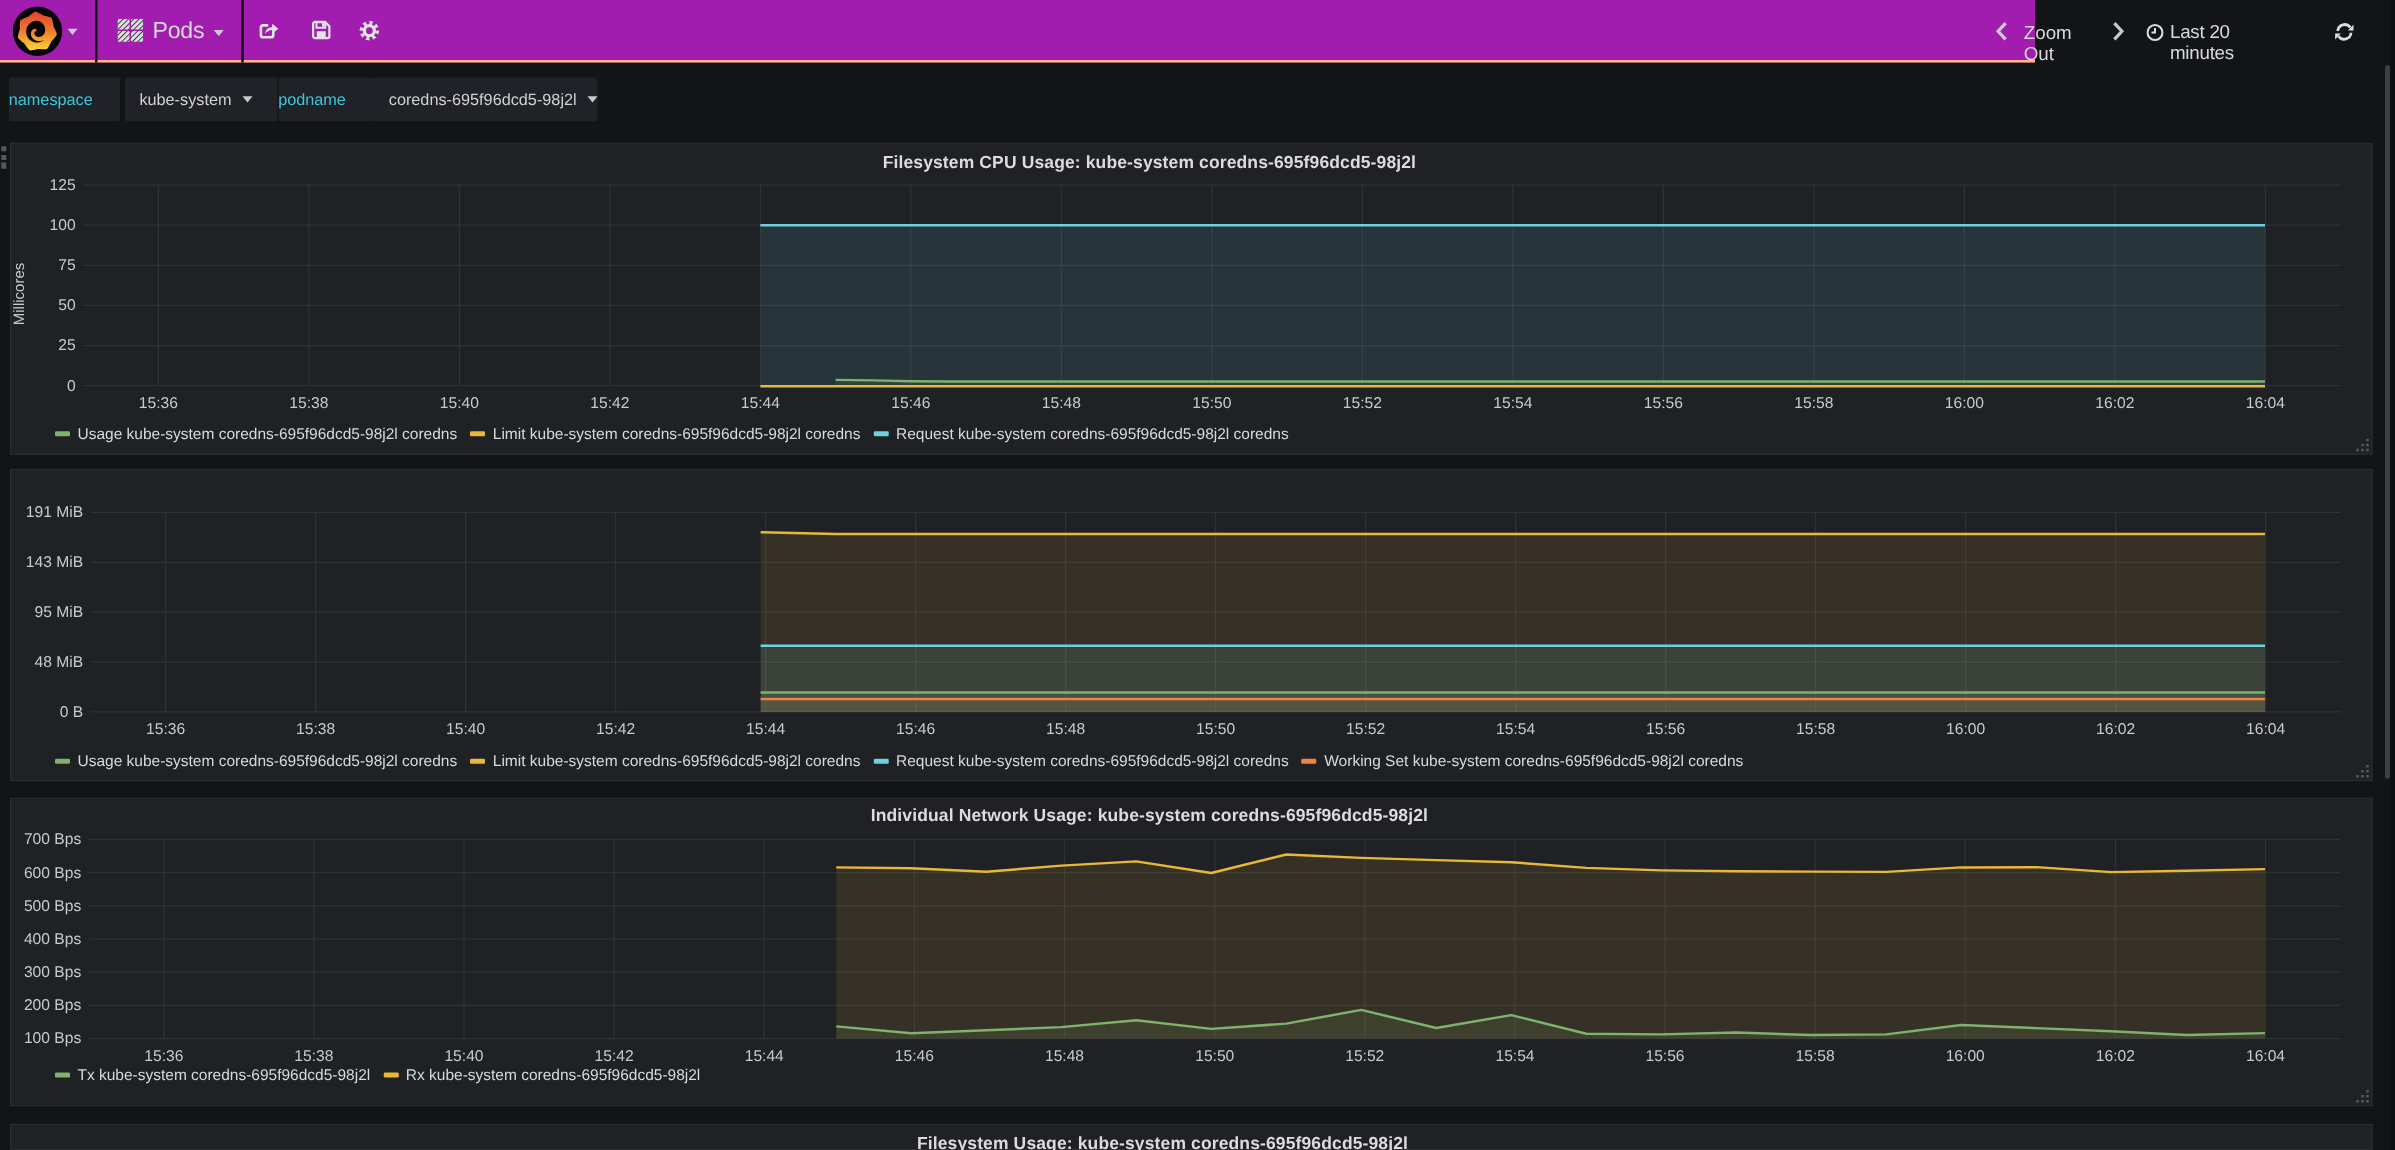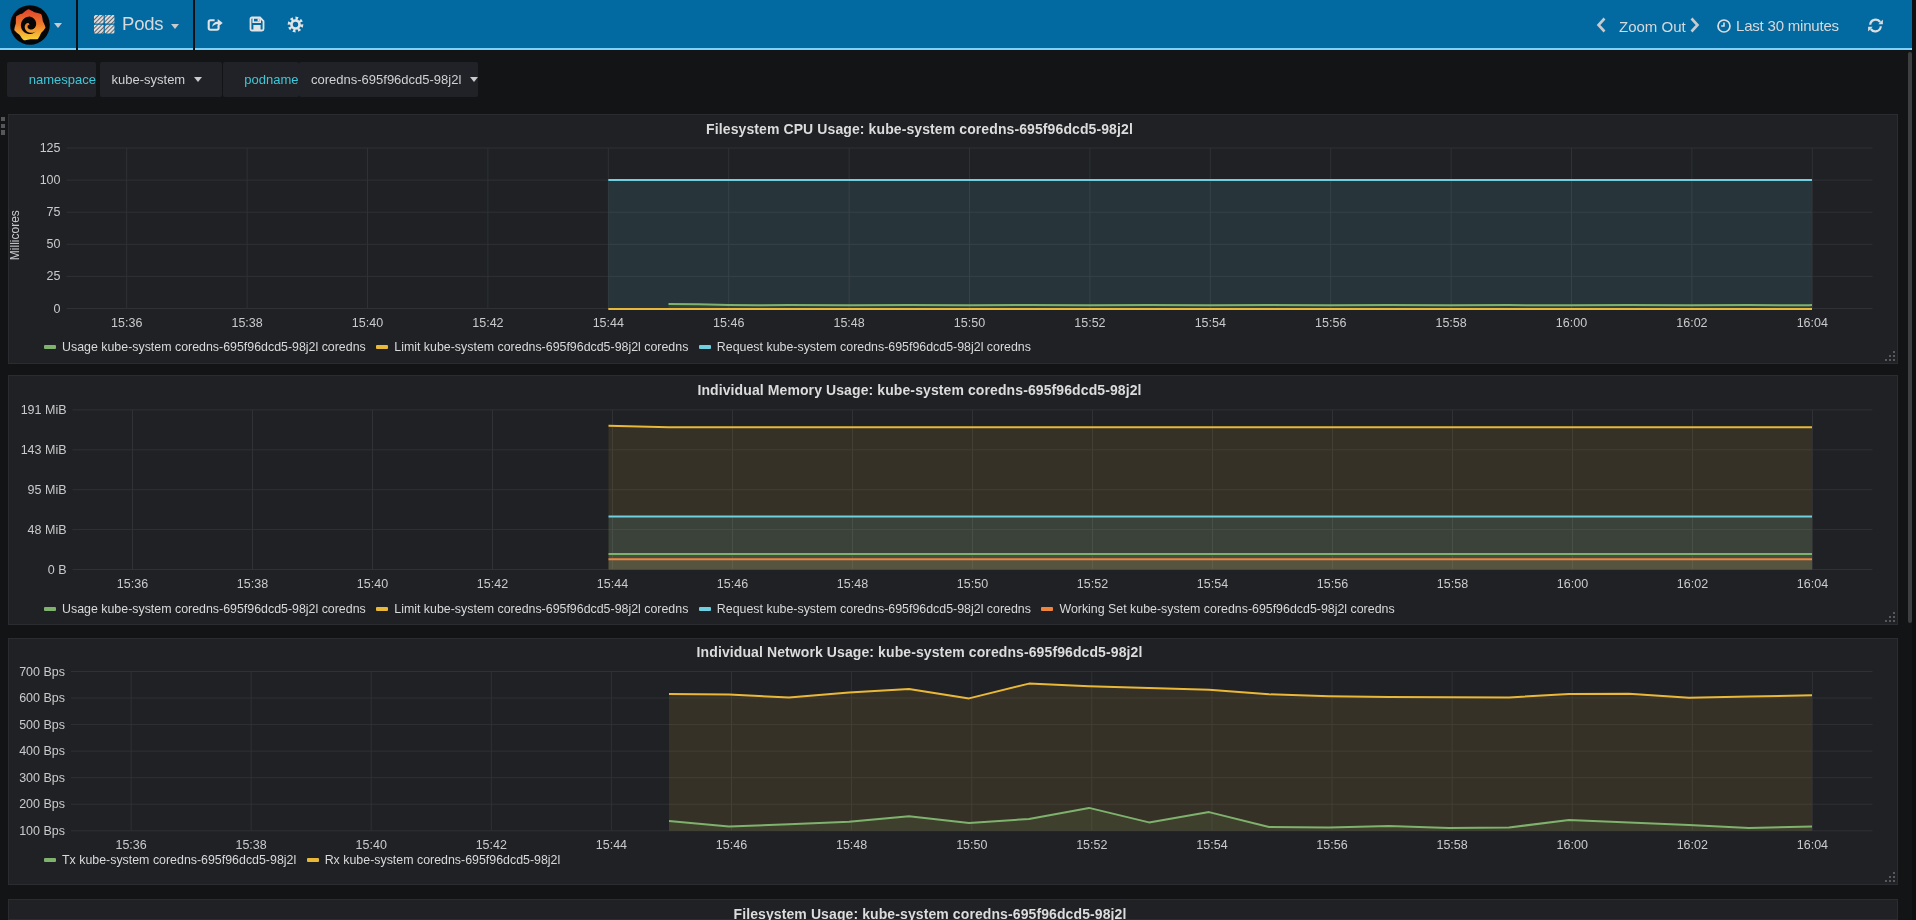--- a/index.html
+++ b/index.html
@@ -1,21 +1,21 @@
 <!DOCTYPE html>
 <html><head><meta charset="utf-8"><style>
 *{margin:0;padding:0;box-sizing:border-box}
 body{width:1916px;height:920px;background:#131416;font-family:"Liberation Sans",sans-serif;overflow:hidden;position:relative}
-.navbar{position:absolute;left:0;top:0;width:1912px;height:50px;background:#0369a1;border-bottom:2px solid #7dd3fc}
+.navbar{position:absolute;left:0;top:0;width:1628px;height:50px;background:#a21caf;border-bottom:2px solid #fdba74}
 .vsep{position:absolute;top:0;width:2px;height:50px;background:#101113}
 .nv{position:absolute;color:#d8d9da}
 .caret{width:0;height:0;border-left:4.5px solid transparent;border-right:4.5px solid transparent;border-top:5px solid #c9cacc;display:inline-block}
 .submenu{position:absolute;left:0;top:52px;width:1916px;height:60px}
 .varbox{position:absolute;top:10px;height:35px;background:#212227;border-radius:2px;font-size:13px;line-height:35px;white-space:nowrap}
-.vlabel{color:#3ec7d8;text-align:right}
+.vlabel{color:#3ec7d8;text-align:left}
 .vvalue{color:#d0d1d3;padding-left:12px}
 .panel{position:absolute;left:8px;width:1890px;background:#1f2124;box-shadow:inset 0 0 0 1px #2b2c2f}
 .ptitle{position:absolute;left:0;top:6.5px;width:100%;text-align:center;font-size:14px;font-weight:700;color:#dcdcdd;letter-spacing:0.1px;padding-right:67px}
 .legend{position:absolute;left:36px;display:flex;align-items:flex-start;gap:10.5px;font-size:12.4px;color:#d8d9da;white-space:nowrap}
 .li{display:inline-flex;align-items:center}
 .sw{display:inline-block;width:12px;height:4px;border-radius:1px;margin-right:6px}
 .rh{position:absolute;right:0;bottom:0;width:16px;height:16px}
 .rd{position:absolute;width:2px;height:2px;background:#58595b}
 .scrollthumb{position:absolute;left:1908px;top:52px;width:3.5px;height:571px;background:#3e3f41;border-radius:2px}
 .ldots{position:absolute;left:1px;top:117px}
@@ -68,21 +68,21 @@
         <path d="M8.5 1.5 L2.5 8 L8.5 14.5" fill="none" stroke="#c9cacc" stroke-width="2.6"></path>
       </svg></div>
   <div class="nv" style="left:1619px;top:18px;font-size:15px">Zoom Out</div>
   <div style="position:absolute;left:1690px;top:17px"><svg width="10" height="16" viewBox="0 0 10 16">
         <path d="M1.5 1.5 L7.5 8 L1.5 14.5" fill="none" stroke="#c9cacc" stroke-width="2.6"></path>
       </svg></div>
   <div style="position:absolute;left:1717px;top:18.5px"><svg width="14" height="14" viewBox="0 0 14 14">
         <circle cx="7" cy="7" r="6" fill="none" stroke="#dcdddf" stroke-width="1.7"></circle>
         <path d="M7 3.4 V7 L4.2 7" fill="none" stroke="#dcdddf" stroke-width="1.6"></path>
       </svg></div>
-  <div class="nv" style="left:1736px;top:16.5px;font-size:15px;letter-spacing:-0.2px">Last 30 minutes</div>
+  <div class="nv" style="left:1736px;top:16.5px;font-size:15px;letter-spacing:-0.2px">Last 20 minutes</div>
   <div style="position:absolute;left:1868px;top:18px"><svg width="15" height="15" viewBox="0 0 15 15">
         <path d="M2.2 6.8 A5.5 5.5 0 0 1 12.2 4.0" fill="none" stroke="#dcdddf" stroke-width="2.2"></path>
         <path d="M14.9 6.3 L10.3 6.3 L14.9 1.5 Z" fill="#dcdddf"></path>
         <path d="M12.8 8.2 A5.5 5.5 0 0 1 2.8 11.0" fill="none" stroke="#dcdddf" stroke-width="2.2"></path>
         <path d="M0.1 8.7 L4.7 8.7 L0.1 13.5 Z" fill="#dcdddf"></path>
       </svg></div>
 </div>
 <div class="submenu">
   <div class="varbox vlabel" style="left:7px;width:89px">namespace</div>
   <div class="varbox vvalue" style="left:99.5px;width:122px">kube-system <span class="caret" style="margin-left:5px;vertical-align:2px"></span></div>
@@ -200,21 +200,20 @@
       <text x="844.5" y="212.5" text-anchor="middle" font-size="12.5" fill="#c9cacc">15:48</text>
       <text x="964.5" y="212.5" text-anchor="middle" font-size="12.5" fill="#c9cacc">15:50</text>
       <text x="1084.5" y="212.5" text-anchor="middle" font-size="12.5" fill="#c9cacc">15:52</text>
       <text x="1204.5" y="212.5" text-anchor="middle" font-size="12.5" fill="#c9cacc">15:54</text>
       <text x="1324.5" y="212.5" text-anchor="middle" font-size="12.5" fill="#c9cacc">15:56</text>
       <text x="1444.5" y="212.5" text-anchor="middle" font-size="12.5" fill="#c9cacc">15:58</text>
       <text x="1564.5" y="212.5" text-anchor="middle" font-size="12.5" fill="#c9cacc">16:00</text>
       <text x="1684.5" y="212.5" text-anchor="middle" font-size="12.5" fill="#c9cacc">16:02</text>
       <text x="1804.5" y="212.5" text-anchor="middle" font-size="12.5" fill="#c9cacc">16:04</text>
     </svg>
-    <div class="ptitle">Individual Memory Usage: kube-system coredns-695f96dcd5-98j2l</div>
     <div class="legend" style="bottom:9.5px">
       <span class="li"><span class="sw" style="background:#7EB26D"></span>Usage kube-system coredns-695f96dcd5-98j2l coredns</span>
       <span class="li"><span class="sw" style="background:#EAB839"></span>Limit kube-system coredns-695f96dcd5-98j2l coredns</span>
       <span class="li"><span class="sw" style="background:#6ED0E0"></span>Request kube-system coredns-695f96dcd5-98j2l coredns</span>
       <span class="li"><span class="sw" style="background:#EF843C"></span>Working Set kube-system coredns-695f96dcd5-98j2l coredns</span>
     </div>
     <div class="rh">
       <span class="rd" style="right:3px;bottom:3px"></span>
       <span class="rd" style="right:7px;bottom:3px"></span>
       <span class="rd" style="right:11px;bottom:3px"></span>

